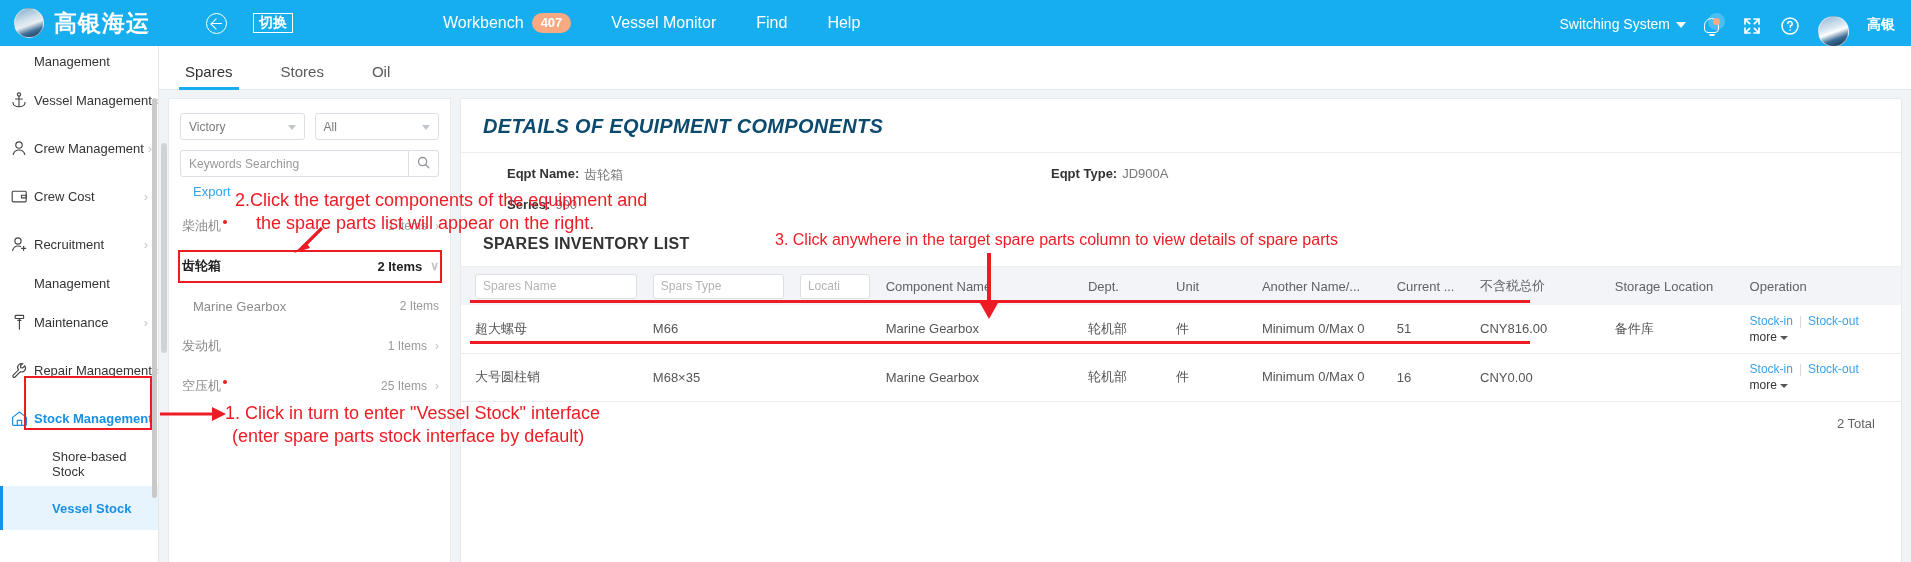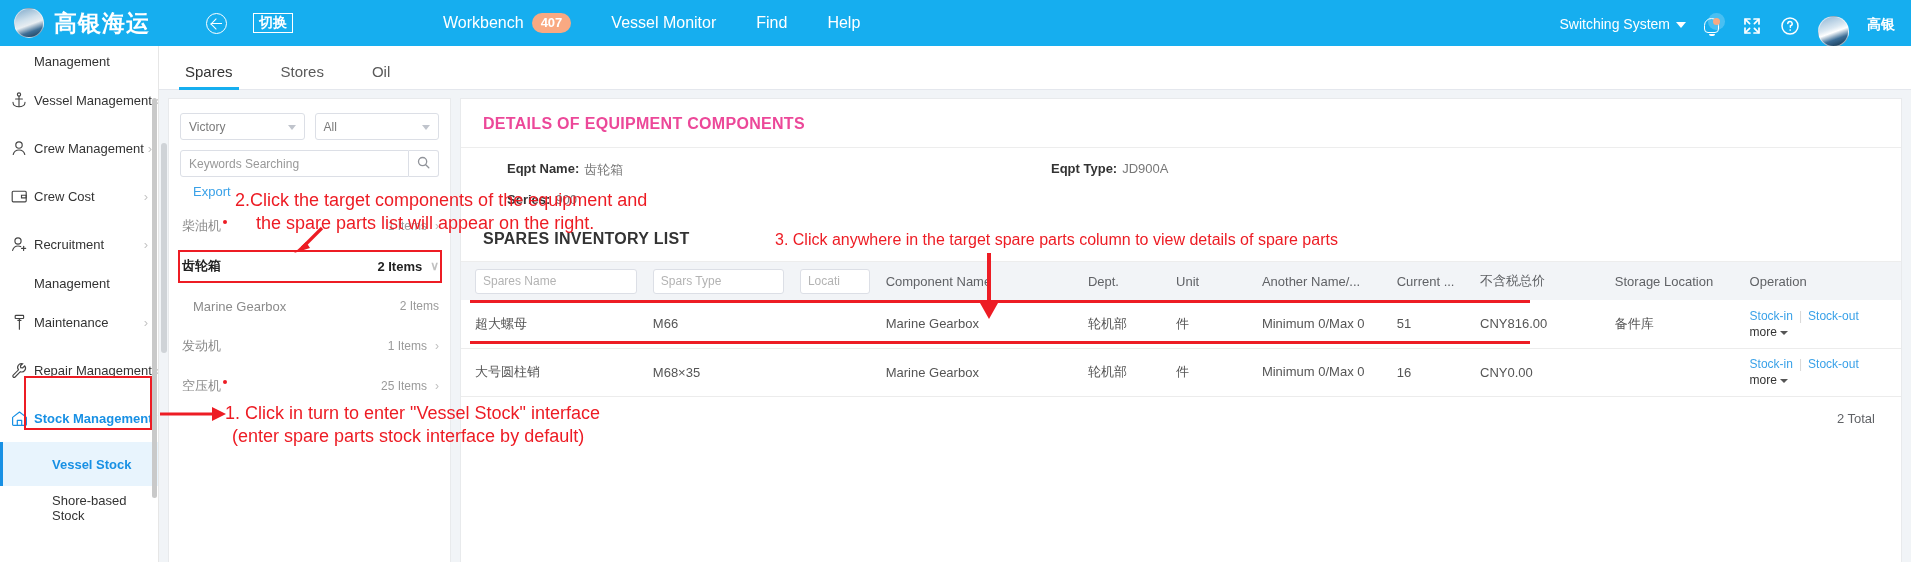--- a/index.html
+++ b/index.html
@@ -179,22 +179,22 @@
     position:absolute; left:-8px; top:44px; width:6px; height:210px;
     background:#cfd3d7; border-radius:3px;
   }
 
   
   .rightpane {
     flex:1; margin:0 9px 0 9px; background:#fff; height:464px;
     border:1px solid #e8eaec; border-bottom:none; position:relative; overflow:hidden;
   }
   .sec-title {
-    font-size:16px; font-weight:bold; color:#ec4899; letter-spacing:.3px;
-    padding:16px 0 14px 22px; border-bottom:1px solid #ededed;
+    font-size:20px; font-weight:bold; color:#0c4a6e; letter-spacing:.3px;
+    padding:16px 0 14px 22px; border-bottom:1px solid #ededed;font-style:italic;
   }
   .kv-wrap { padding:13px 22px 0 22px; }
   .kv-row { display:flex; margin-bottom:13px; }
   .kv { display:flex; font-size:13px; white-space:nowrap; }
   .kv .k { font-weight:bold; color:#333;padding-left:24px; }
   .kv .v { color:#777; margin-left:5px; }
   .kv-col1 { width:544px; }
 
   .sec-title2 {
     font-size:16px; font-weight:bold; color:#333; letter-spacing:.3px;
@@ -376,25 +376,25 @@
       <span class="sico">
         <svg width="17" height="17" viewBox="0 0 17 17" fill="none" stroke="#1890e4" stroke-width="1.2" stroke-linecap="round" stroke-linejoin="round">
           <path d="M1.6 7.4 8.5 2l6.9 5.4v7.1a.9.9 0 0 1-.9.9H2.5a.9.9 0 0 1-.9-.9z"></path>
           <path d="M6.3 15.4v-5h4.4v5"></path>
         </svg>
       </span>
       <span class="slabel">Stock Management</span>
       <span class="chev" style="color:#1890e4;font-weight:bold">∨</span>
     </div>
 
+    <div class="side-sub">
+      <span>Shore-based Stock</span>
+    </div>
     <div class="side-sub active">
       <span>Vessel Stock</span>
-    </div>
-    <div class="side-sub">
-      <span>Shore-based Stock</span>
     </div>
 
     <div class="side-scroll"></div>
   </div>
 
   <div class="red-box" style="left:24px; top:376px; width:128px; height:54px;"></div>
 
   <div class="content">
 
     <div class="tabs">

